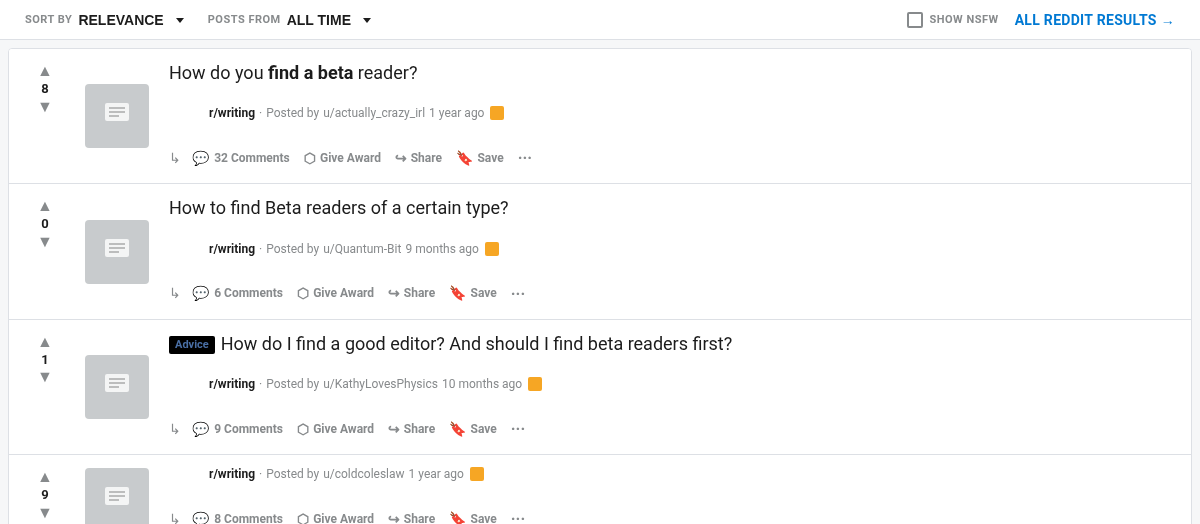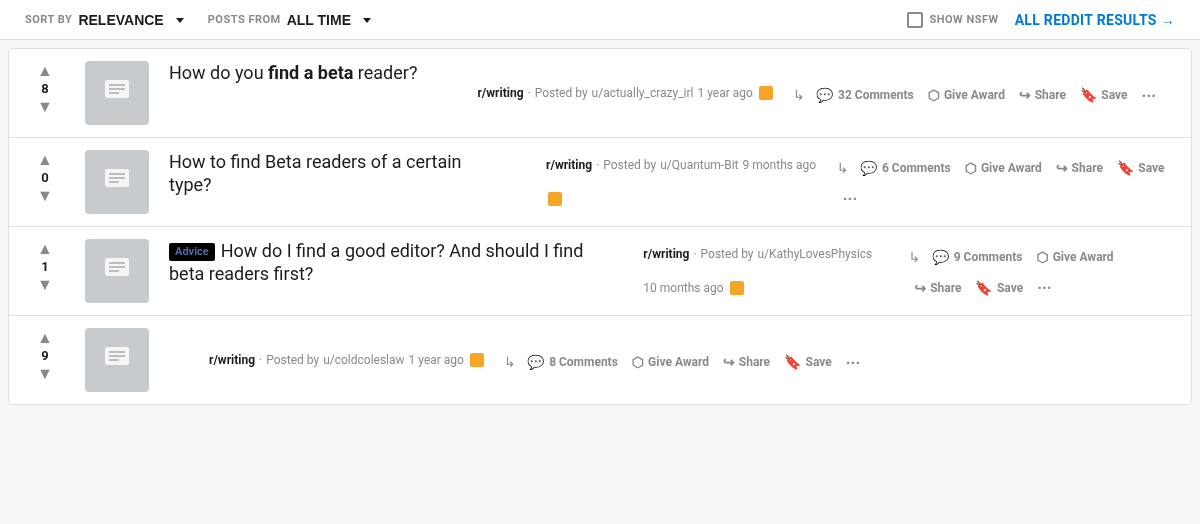--- a/index.html
+++ b/index.html
@@ -157,22 +157,23 @@
     }
     .thumb-icon {
       color: #fff;
       font-size: 24px;
     }
 
     
     .content-col {
       flex: 1;
       display: flex;
-      flex-direction: row;
+      flex-direction: column;
       gap: 20px;
+      justify-content: space-between;
     }
     .post-title {
       font-size: 18px;
       color: #1c1c1c;
       line-height: 1.3;
       margin-bottom: 2px;
     }
     .advice-badge {
       display: inline-block;
       background: #000000;

